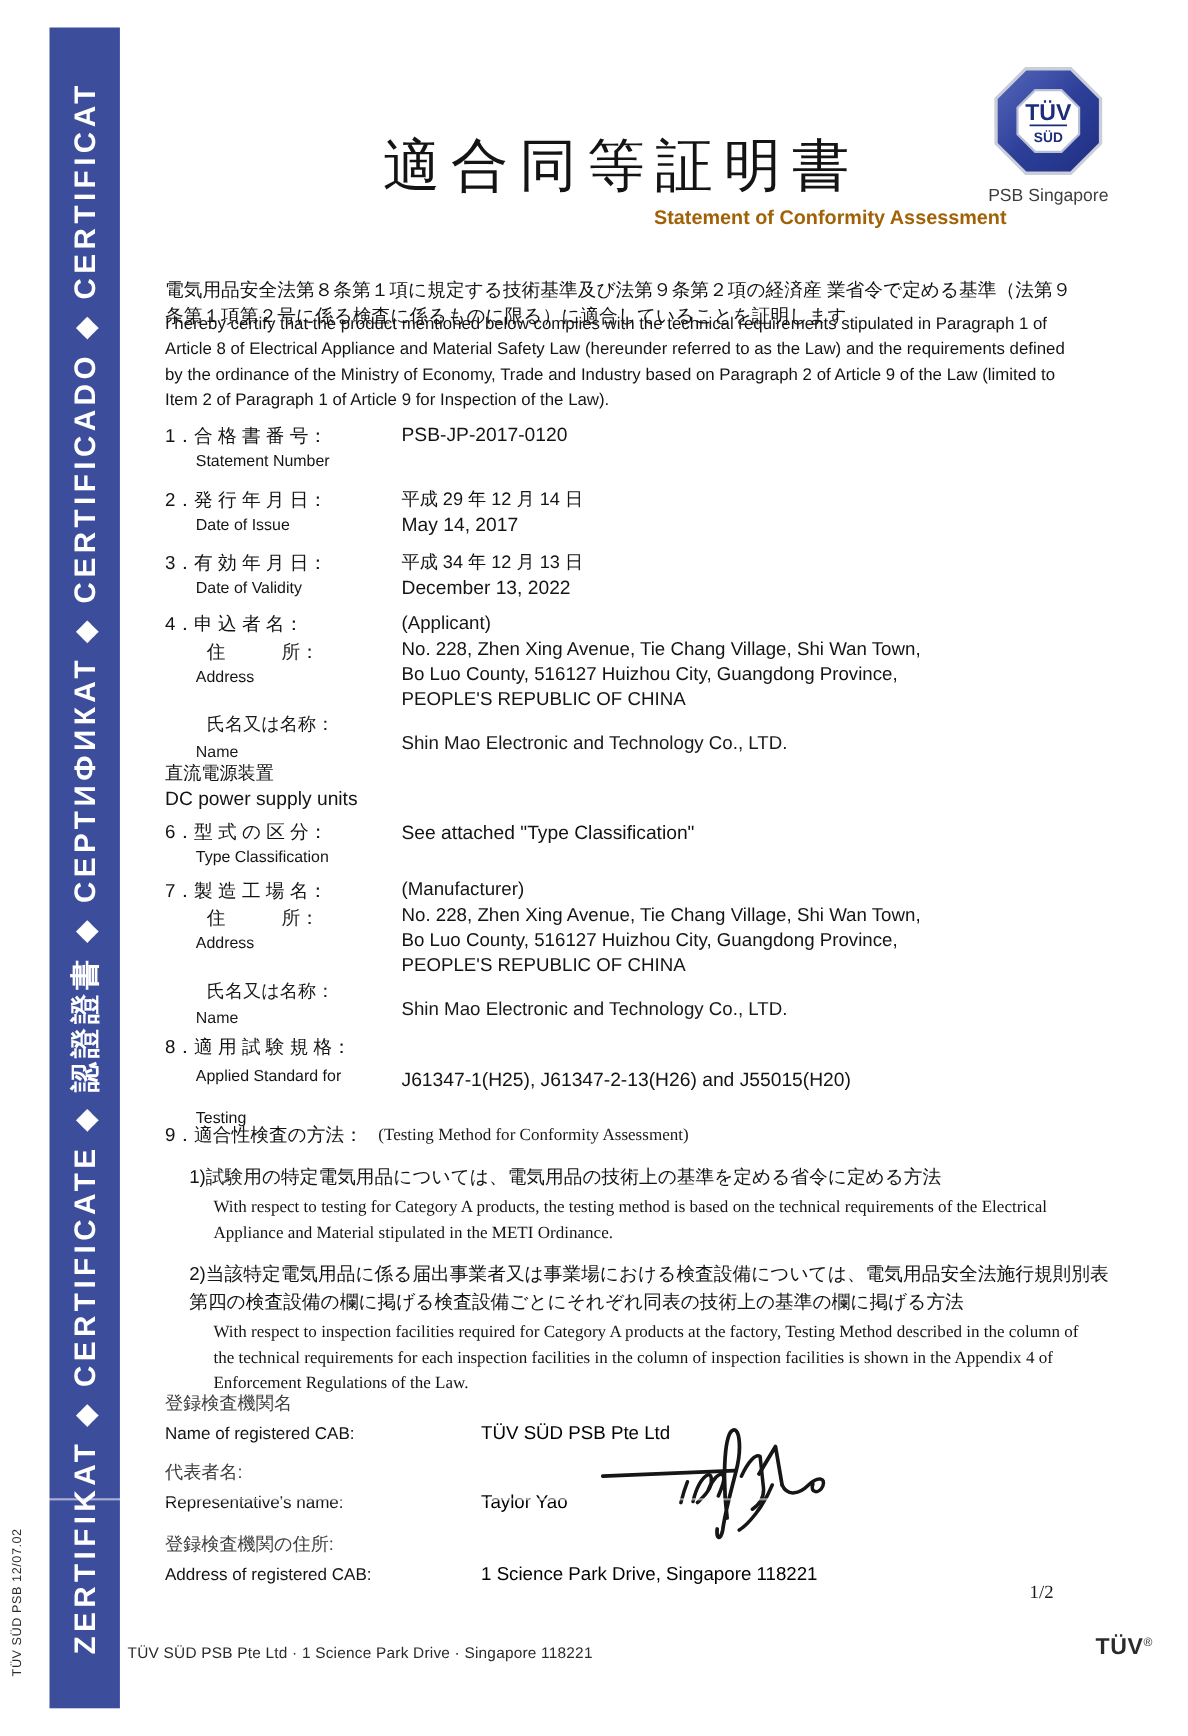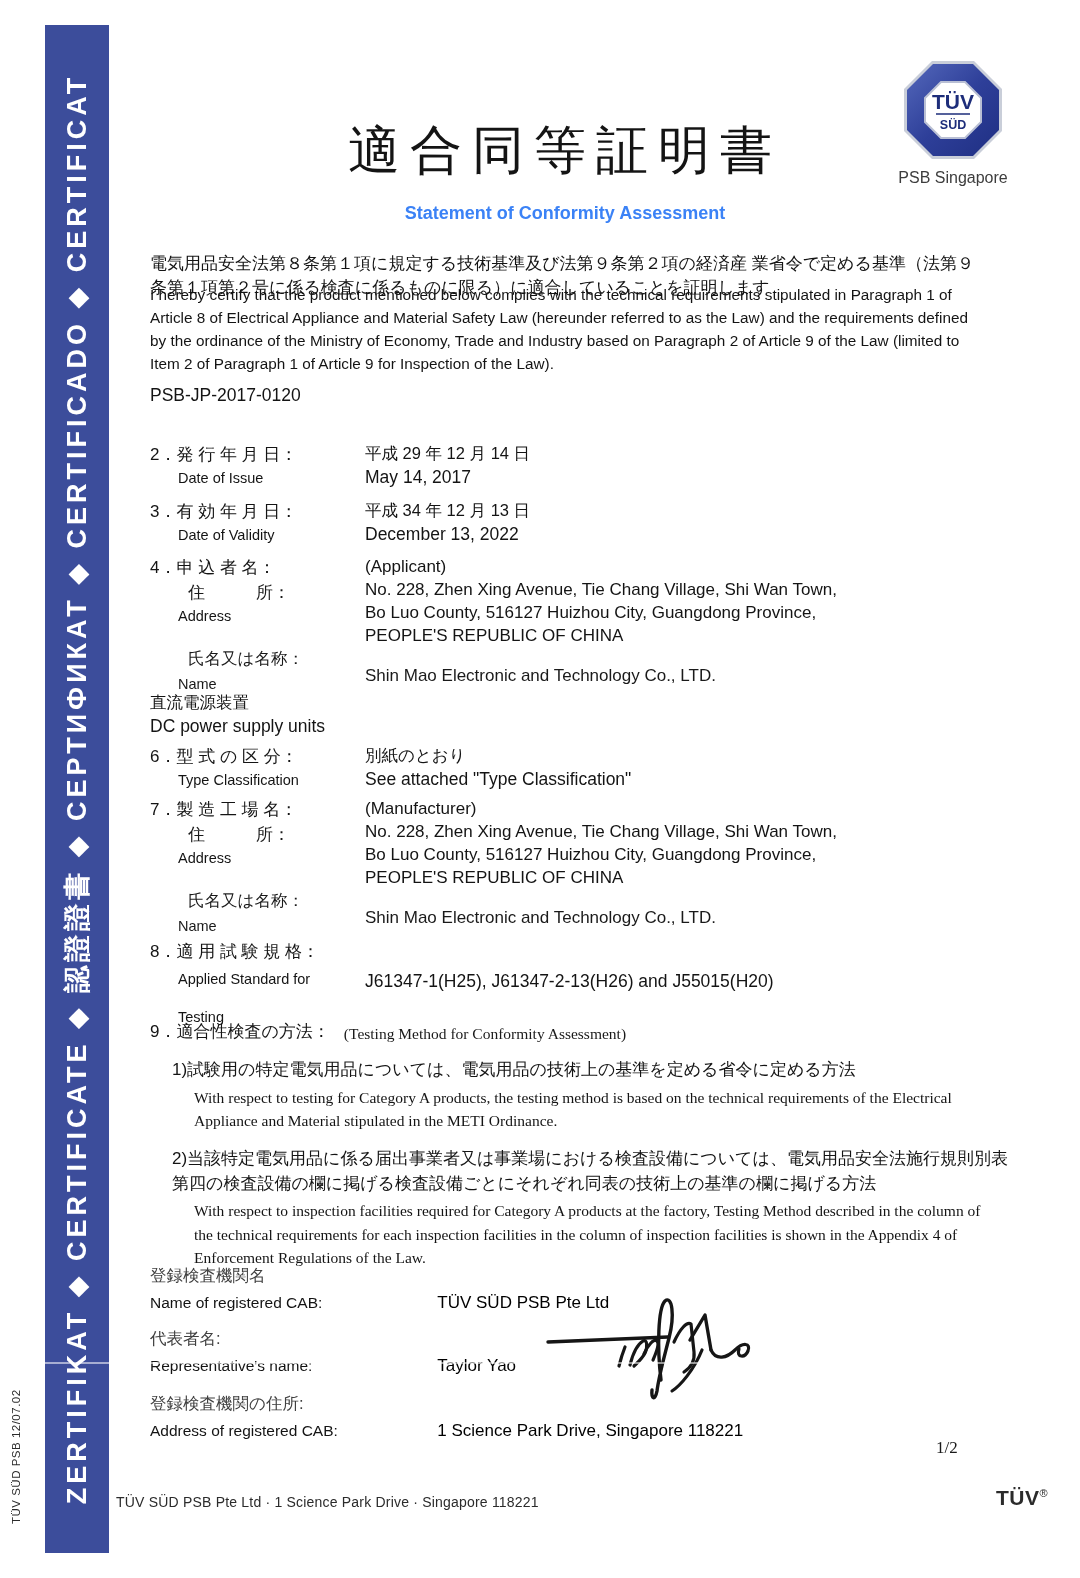--- a/index.html
+++ b/index.html
@@ -22,43 +22,43 @@
     font-size:11.5px; color:#2b2b2b; white-space:nowrap; letter-spacing:0.5px;
   }
   .scanline { position:absolute; left:0; top:1362px; width:1080px; height:2px; background:rgba(255,255,255,0.55); }
   
   .title {
     position:absolute; left:215px; top:116px; width:700px; text-align:center;
     font-family:"Liberation Serif","DejaVu Serif",serif;
     font-size:52px; letter-spacing:10px; color:#141414; white-space:nowrap;
   }
   .subtitle {
-    position:absolute; left:215px; top:203px; width:700px; text-align:center;
-    font-size:18px; font-weight:bold; color:#3b82f6;
+    position:absolute; left:215px; top:188px; width:700px; text-align:right;
+    font-size:18px; font-weight:bold; color:#a16207;
   }
   .logo { position:absolute; left:896px; top:60px; width:114px; text-align:center; }
   .logo-caption { margin-top:5px; font-size:16px; color:#3d3d3d; }
   
   .intro-jp { position:absolute; left:150px; top:252px; width:832px; font-size:17px; line-height:1.42; color:#141414; }
   .intro-en { position:absolute; left:150px; top:284px; width:826px; font-size:15.3px; line-height:1.5; color:#141414; }
   
   .item { position:absolute; left:150px; width:878px; }
   .cols { display:flex; align-items:flex-start; }
   .lblcol { width:215px; flex:0 0 215px; }
   .valcol { flex:1; }
   .jp-lbl { font-size:17px; color:#141414; white-space:nowrap; }
   .en-lbl { font-size:14.5px; color:#141414; margin-left:28px; margin-top:4px; }
   .sub-jp-lbl { font-size:17px; margin-left:38px; margin-top:2px; white-space:nowrap; }
   .val-main { font-size:17.5px; color:#141414; }
   .val-jp { font-size:16.5px; color:#141414; }
   .val-line { font-size:17px; line-height:1.35; color:#141414; }
   .name-lbl-jp { font-size:16.5px; margin-left:38px; margin-top:24px; white-space:nowrap; }
   .name-lbl-en { font-size:14.5px; margin-left:28px; margin-top:6px; }
   .name-val { font-size:17px; margin-top:18px; }
-  .i9-head { display:flex; align-items:flex-end; }
+  .i9-head { display:flex; align-items:center; }
   .i9-en { font-family:"Liberation Serif","DejaVu Serif",serif; font-size:15.5px; margin-left:14px; }
   .sub-block { margin-top:15px; margin-left:22px; }
   .sub-jp { font-size:17px; line-height:1.45; color:#141414; width:850px; }
   .sub-en {
     font-family:"Liberation Serif","DejaVu Serif",serif;
     font-size:15.5px; line-height:1.5; margin-left:22px; margin-top:3px; width:800px; color:#141414;
   }
   
   .cab-row { position:absolute; left:150px; width:840px; }
   .cab-jp { font-size:16.5px; color:#404040; }
@@ -102,20 +102,24 @@
       <text x="50" y="69" text-anchor="middle" font-family="Liberation Sans, DejaVu Sans, sans-serif" font-size="12.5" font-weight="bold" fill="#1d2d7a">SÜD</text>
     </svg>
     <div class="logo-caption">PSB Singapore</div>
   </div>
 
   <div class="intro-jp">電気用品安全法第８条第１項に規定する技術基準及び法第９条第２項の経済産 業省令で定める基準（法第９条第１項第２号に係る検査に係るものに限る）に適合していることを証明します</div>
   <div class="intro-en">I hereby certify that the product mentioned below complies with the technical requirements stipulated in Paragraph 1 of Article 8 of Electrical Appliance and Material Safety Law (hereunder referred to as the Law) and the requirements defined by the ordinance of the Ministry of Economy, Trade and Industry based on Paragraph 2 of Article 9 of the Law (limited to Item 2 of Paragraph 1 of Article 9 for Inspection of the Law).</div>
 
   <div class="item" style="top:385px;">
     <div class="cols">
+      <div class="lblcol">
+        <div class="jp-lbl">1．合 格 書 番 号：</div>
+        <div class="en-lbl">Statement Number</div>
+      </div>
       <div class="valcol">
         <div class="val-main">PSB-JP-2017-0120</div>
       </div>
     </div>
   </div>
 
   <div class="item" style="top:443px;">
     <div class="cols">
       <div class="lblcol">
         <div class="jp-lbl">2．発 行 年 月 日：</div>
@@ -169,21 +173,20 @@
     </div>
   </div>
 
   <div class="item" style="top:745px;">
     <div class="cols">
       <div class="lblcol">
         <div class="jp-lbl">6．型 式 の 区 分：</div>
         <div class="en-lbl">Type Classification</div>
       </div>
       <div class="valcol">
-        <div class="val-jp">別紙のとおり</div>
         <div class="val-main" style="margin-top:2px;">See attached "Type Classification"</div>
       </div>
     </div>
   </div>
 
   <div class="item" style="top:798px;">
     <div class="cols">
       <div class="lblcol">
         <div class="jp-lbl">7．製 造 工 場 名：</div>
         <div class="sub-jp-lbl">住　　　所：</div>

